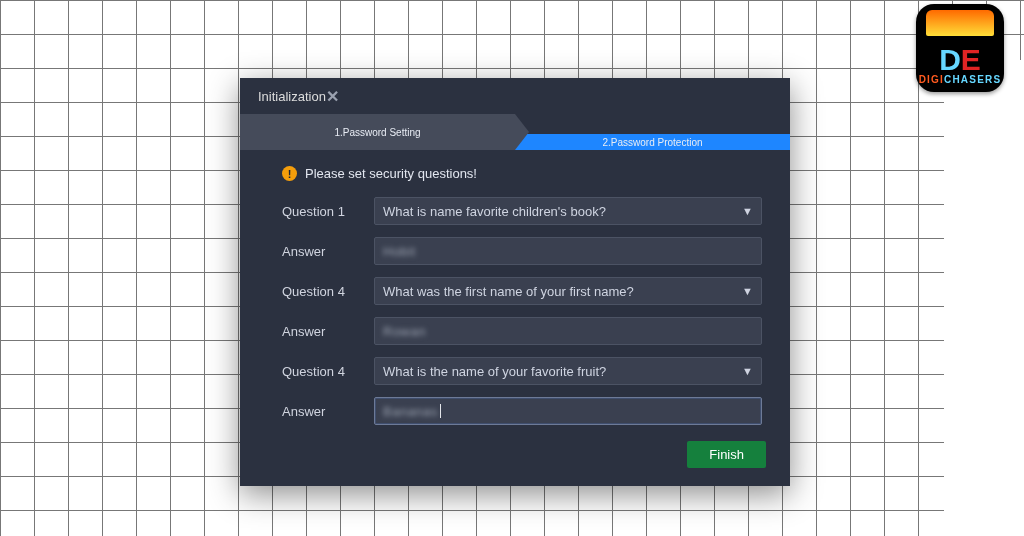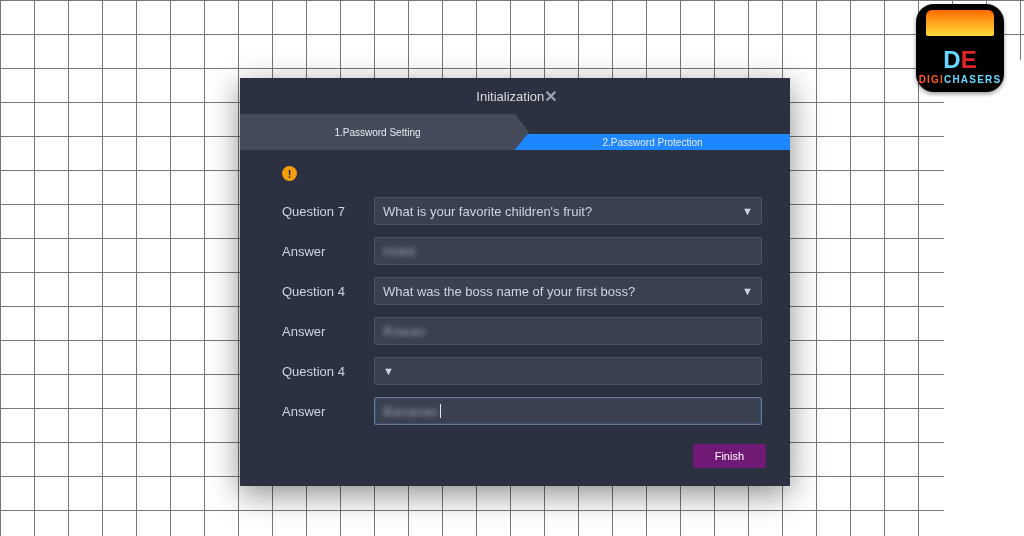--- a/index.html
+++ b/index.html
@@ -13,30 +13,30 @@
   }
   .white-right{position:absolute;top:60px;right:0;width:80px;height:476px;background:#fff;}
   
   .logo{
     position:absolute;top:4px;right:20px;width:88px;height:88px;border-radius:18px;
     background:#000;box-shadow:0 2px 4px rgba(0,0,0,.4);overflow:hidden;
     display:flex;flex-direction:column;justify-content:flex-end;align-items:center;
   }
   .logo-flame{position:absolute;top:6px;left:10px;right:10px;height:26px;
     background:linear-gradient(#ff6a00,#ffde38);border-radius:6px 6px 2px 2px;filter:blur(.5px);}
-  .logo-letters{font-weight:900;font-size:24px;line-height:28px;margin-top:26px;}
+  .logo-letters{font-weight:900;font-size:30px;line-height:28px;margin-top:26px;}
   .logo-d{color:#66d7ff;}
   .logo-e{color:#e02424;}
   .logo-txt{font-size:10px;letter-spacing:1.2px;font-weight:700;margin-bottom:7px;}
   .logo-txt .a{color:#ff5a1f;}
   .logo-txt .b{color:#66d7ff;}
   
   .dialog{position:absolute;left:240px;top:78px;width:550px;height:408px;
     background:#2b3140;color:#e5e7eb;box-shadow:0 8px 30px rgba(0,0,0,.45);font-size:13px;}
-  .titlebar{display:flex;align-items:center;justify-content:center;height:36px;padding:0 14px 0 18px;}
+  .titlebar{display:flex;align-items:center;justify-content:flex-start;height:36px;padding:0 14px 0 18px;}
   .titlebar .title{color:#ddd;font-size:13px;}
   .close{color:#9aa1af;font-size:16px;cursor:pointer;font-weight:bold;}
   .steps{display:flex;height:36px;}
   .step{flex:1;display:flex;justify-content:center;align-items:center;color:#e8ecf4;font-size:10px;position:relative;}
   .step1{background:#454b5a;}
   .step2{background:#1e86ff;margin-top:20px;}
   .step1::after{content:"";position:absolute;right:-14px;top:0;border-top:18px solid transparent;border-bottom:18px solid transparent;border-left:14px solid #454b5a;z-index:1;}
   .alert{display:flex;align-items:center;gap:8px;padding:16px 0 6px 42px;}
   .alert-icon{width:15px;height:15px;border-radius:50%;background:#f59e0b;color:#1f2533;font-weight:900;display:flex;align-items:center;justify-content:center;font-size:11px;}
   .alert-text{color:#e2e6ef;}
@@ -45,21 +45,21 @@
   .lbl{width:92px;color:#d0d4df;font-size:13px;}
   .field{flex:1;height:26px;background:#3a4050;border:1px solid #4c5364;border-radius:2px;display:flex;align-items:center;padding:0 8px;position:relative;}
   .field.sel{justify-content:space-between;cursor:pointer;}
   .sel-text{color:#cfd4e1;white-space:nowrap;overflow:hidden;text-overflow:ellipsis;}
   .chev{color:#cfd4e1;font-size:11px;}
   .ans{flex:1;height:26px;background:#3a4050;border:1px solid #4c5364;border-radius:2px;display:flex;align-items:center;padding:0 8px;}
   .ans-val{color:#9aa1af;filter:blur(2.5px);letter-spacing:.5px;}
   .focused{border-color:#6d7a97;box-shadow:0 0 0 1px rgba(80,120,200,.25) inset;}
   .caret{display:inline-block;width:1px;height:14px;background:#e5e7eb;margin-left:2px;}
   .footer{position:absolute;bottom:18px;right:24px;}
-  .finish{background:#701a75;color:#fff;border:none;padding:6px 22px;font-size:11px;border-radius:2px;cursor:pointer;}
+  .finish{background:#15803d;color:#fff;border:none;padding:6px 22px;font-size:13px;border-radius:2px;cursor:pointer;}
 </style>
 </head>
 <body>
 
 <div class="grid-bg"></div>
 <div class="white-right"></div>
 
 <div class="logo">
   <div class="logo-flame"></div>
   <div class="logo-letters">
@@ -78,54 +78,56 @@
   <div class="steps">
     <div class="step step1">
       <span>1.Password Setting</span>
     </div>
     <div class="step step2">
       <span>2.Password Protection</span>
     </div>
   </div>
   <div class="alert">
     <span class="alert-icon">!</span>
+    <span class="alert-text">Please set security questions!</span>
   </div>
   <div class="form">
 
     <div class="row">
-      <div class="lbl">Question 7</div>
+      <div class="lbl">Question 1</div>
       <div class="field sel">
-        <span class="sel-text">What is your favorite children's fruit?</span>
+        <span class="sel-text">What is name favorite children's book?</span>
         <span class="chev">▼</span>
       </div>
     </div>
     <div class="row">
       <div class="lbl">Answer</div>
       <div class="ans">
         <span class="ans-val">Hobit</span>
       </div>
     </div>
 
     <div class="row">
       <div class="lbl">Question 4</div>
       <div class="field sel">
-        <span class="sel-text">What was the boss name of your first boss?</span>
+        <span class="sel-text">What was the first name of your first name?</span>
         <span class="chev">▼</span>
       </div>
     </div>
     <div class="row">
       <div class="lbl">Answer</div>
       <div class="ans">
         <span class="ans-val">Rowan</span>
       </div>
     </div>
 
     <div class="row">
       <div class="lbl">Question 4</div>
       <div class="field sel">
+        <span class="sel-text">What is the name of your favorite fruit?</span>
         <span class="chev">▼</span>
       </div>
     </div>
     <div class="row">
       <div class="lbl">Answer</div>
       <div class="ans focused">
         <span class="ans-val">Bananas</span>
           <span class="caret"></span>
       </div>
     </div>

